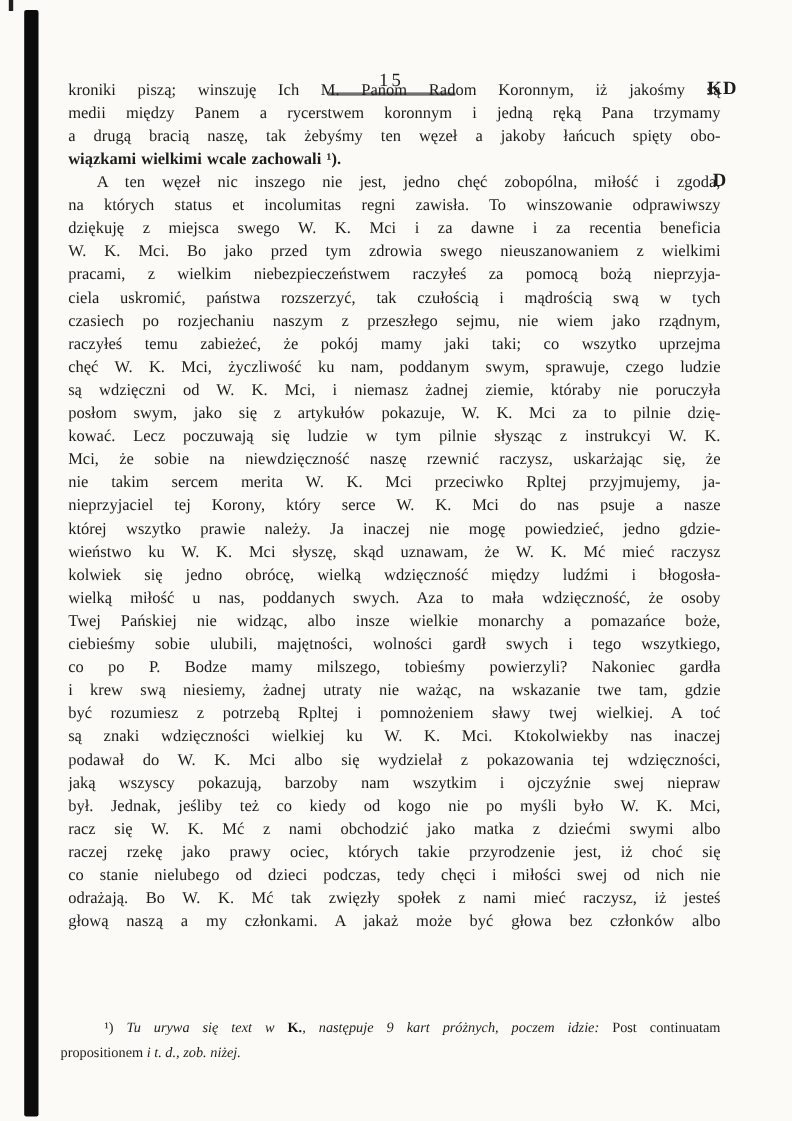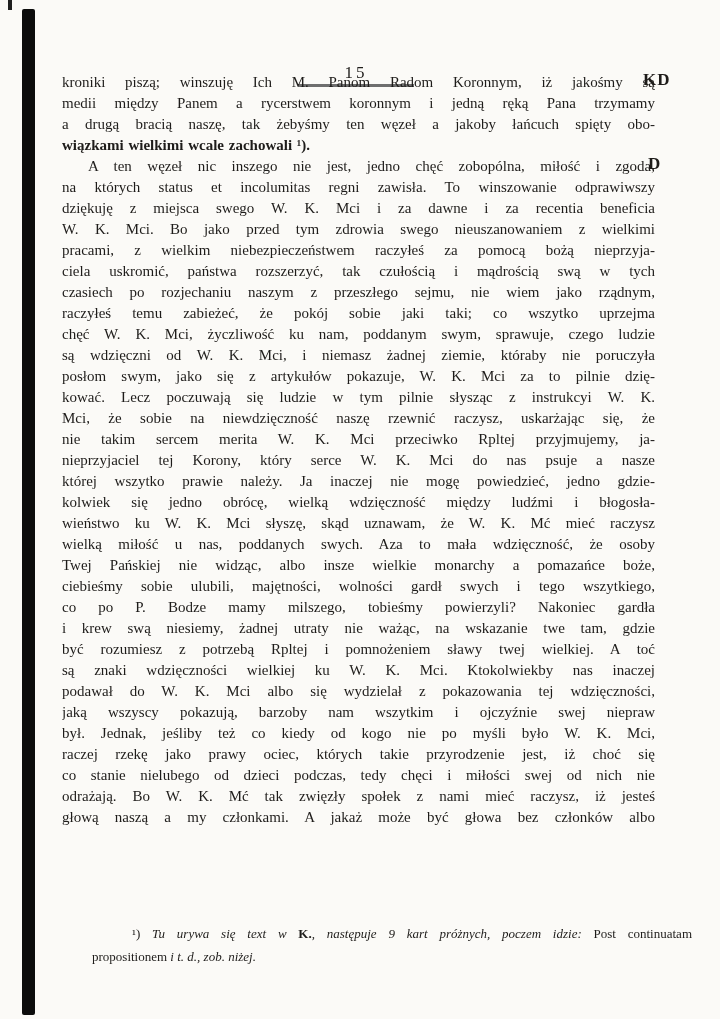--- a/index.html
+++ b/index.html
@@ -67,21 +67,20 @@
     letter-spacing: 1px;
   }
   .mnote.kd { left: 643px; top: 70px; }
   .mnote.d  { left: 648px; top: 154px; }
   .footnote-block {
     position: absolute;
     left: 55px; top: 922px;
     width: 600px;
     font-size: 13px;
     line-height: 23px;
-    margin-left: 37px;
   }
   .fline { }
   .fline.fjust { text-align: justify; text-align-last: justify; text-justify: inter-word; }
   .fline.findent { text-indent: 40px; }
   .seg-i { font-style: italic; }
   .seg-b { font-weight: bold; }
   .seg-r { font-style: normal; }
 </style>
 </head>
 <body>
@@ -101,41 +100,42 @@
       <div class="tline">medii między Panem a rycerstwem koronnym i jedną ręką Pana trzymamy</div>
       <div class="tline">a drugą bracią naszę, tak żebyśmy ten węzeł a jakoby łańcuch spięty obo-</div>
       <div class="tline endline">wiązkami wielkimi wcale zachowali ¹).</div>
       <div class="tline indent">A ten węzeł nic inszego nie jest, jedno chęć zobopólna, miłość i zgoda,</div>
       <div class="tline">na których status et incolumitas regni zawisła. To winszowanie odprawiwszy</div>
       <div class="tline">dziękuję z miejsca swego W. K. Mci i za dawne i za recentia beneficia</div>
       <div class="tline">W. K. Mci. Bo jako przed tym zdrowia swego nieuszanowaniem z wielkimi</div>
       <div class="tline">pracami, z wielkim niebezpieczeństwem raczyłeś za pomocą bożą nieprzyja-</div>
       <div class="tline">ciela uskromić, państwa rozszerzyć, tak czułością i mądrością swą w tych</div>
       <div class="tline">czasiech po rozjechaniu naszym z przeszłego sejmu, nie wiem jako rządnym,</div>
-      <div class="tline">raczyłeś temu zabieżeć, że pokój sobie jaki taki; co wszytko uprzejma</div>
+      <div class="tline">raczyłeś temu zabieżeć, że pokój mamy jaki taki; co wszytko uprzejma</div>
       <div class="tline">chęć W. K. Mci, życzliwość ku nam, poddanym swym, sprawuje, czego ludzie</div>
       <div class="tline">są wdzięczni od W. K. Mci, i niemasz żadnej ziemie, któraby nie poruczyła</div>
       <div class="tline">posłom swym, jako się z artykułów pokazuje, W. K. Mci za to pilnie dzię-</div>
       <div class="tline">kować. Lecz poczuwają się ludzie w tym pilnie słysząc z instrukcyi W. K.</div>
       <div class="tline">Mci, że sobie na niewdzięczność naszę rzewnić raczysz, uskarżając się, że</div>
       <div class="tline">nie takim sercem merita W. K. Mci przeciwko Rpltej przyjmujemy, ja-</div>
       <div class="tline">nieprzyjaciel tej Korony, który serce W. K. Mci do nas psuje a nasze</div>
       <div class="tline">której wszytko prawie należy. Ja inaczej nie mogę powiedzieć, jedno gdzie-</div>
+      <div class="tline">wieństwo ku W. K. Mci słyszę, skąd uznawam, że W. K. Mć mieć raczysz</div>
       <div class="tline">kolwiek się jedno obrócę, wielką wdzięczność między ludźmi i błogosła-</div>
-      <div class="tline">wieństwo ku W. K. Mci słyszę, skąd uznawam, że W. K. Mć mieć raczysz</div>
       <div class="tline">wielką miłość u nas, poddanych swych. Aza to mała wdzięczność, że osoby</div>
       <div class="tline">Twej Pańskiej nie widząc, albo insze wielkie monarchy a pomazańce boże,</div>
       <div class="tline">ciebieśmy sobie ulubili, majętności, wolności gardł swych i tego wszytkiego,</div>
       <div class="tline">co po P. Bodze mamy milszego, tobieśmy powierzyli?  Nakoniec gardła</div>
       <div class="tline">i krew swą niesiemy, żadnej utraty nie ważąc, na wskazanie twe tam, gdzie</div>
       <div class="tline">być rozumiesz z potrzebą Rpltej i pomnożeniem sławy twej wielkiej. A toć</div>
       <div class="tline">są znaki wdzięczności wielkiej ku W. K. Mci.  Ktokolwiekby nas inaczej</div>
       <div class="tline">podawał do W. K. Mci albo się wydzielał z pokazowania tej wdzięczności,</div>
       <div class="tline">jaką wszyscy pokazują, barzoby nam wszytkim i ojczyźnie swej niepraw</div>
       <div class="tline">był.  Jednak, jeśliby też co kiedy od kogo nie po myśli było W. K. Mci,</div>
+      <div class="tline">racz się W. K. Mć z nami obchodzić jako matka z dziećmi swymi albo</div>
       <div class="tline">raczej rzekę jako prawy ociec, których takie przyrodzenie jest, iż choć się</div>
       <div class="tline">co stanie nielubego od dzieci podczas, tedy chęci i miłości swej od nich nie</div>
       <div class="tline">odrażają. Bo W. K. Mć tak zwięzły społek z nami mieć raczysz, iż jesteś</div>
       <div class="tline">głową naszą a my członkami. A jakaż może być głowa bez członków albo</div>
     </div>
 
   <div class="mnote kd">KD</div>
   <div class="mnote d">D</div>
 
   <div class="footnote-block">

